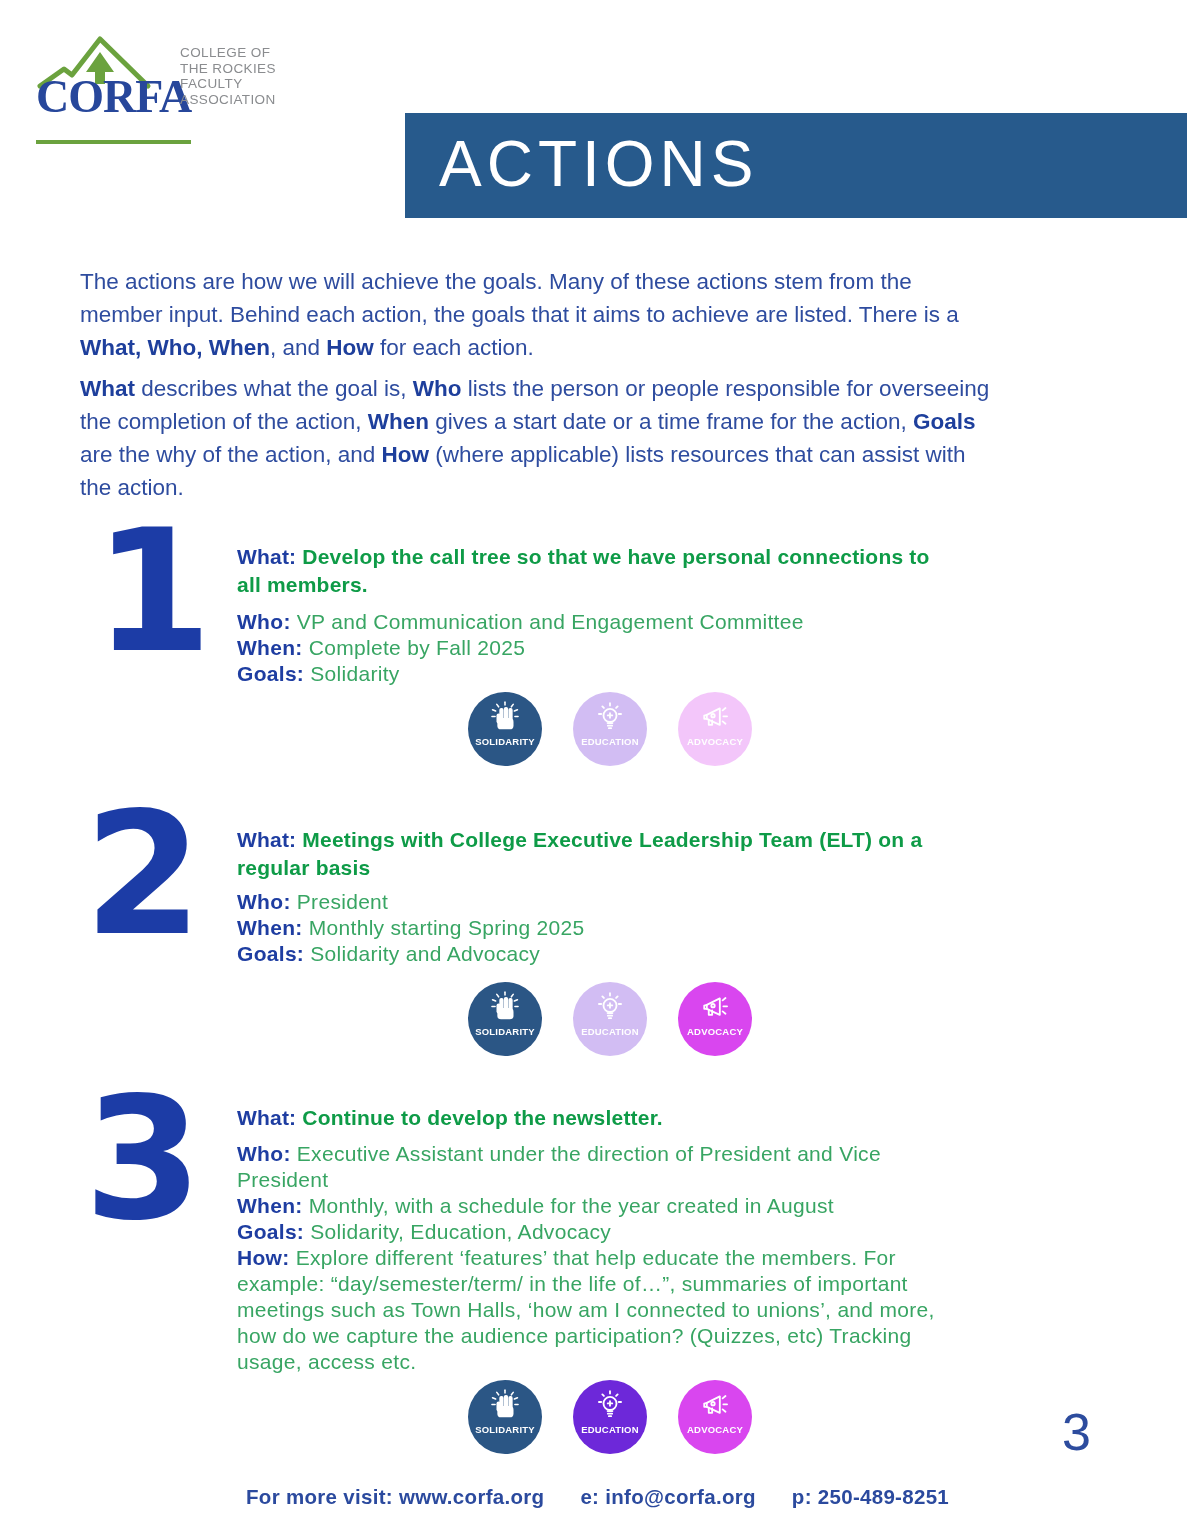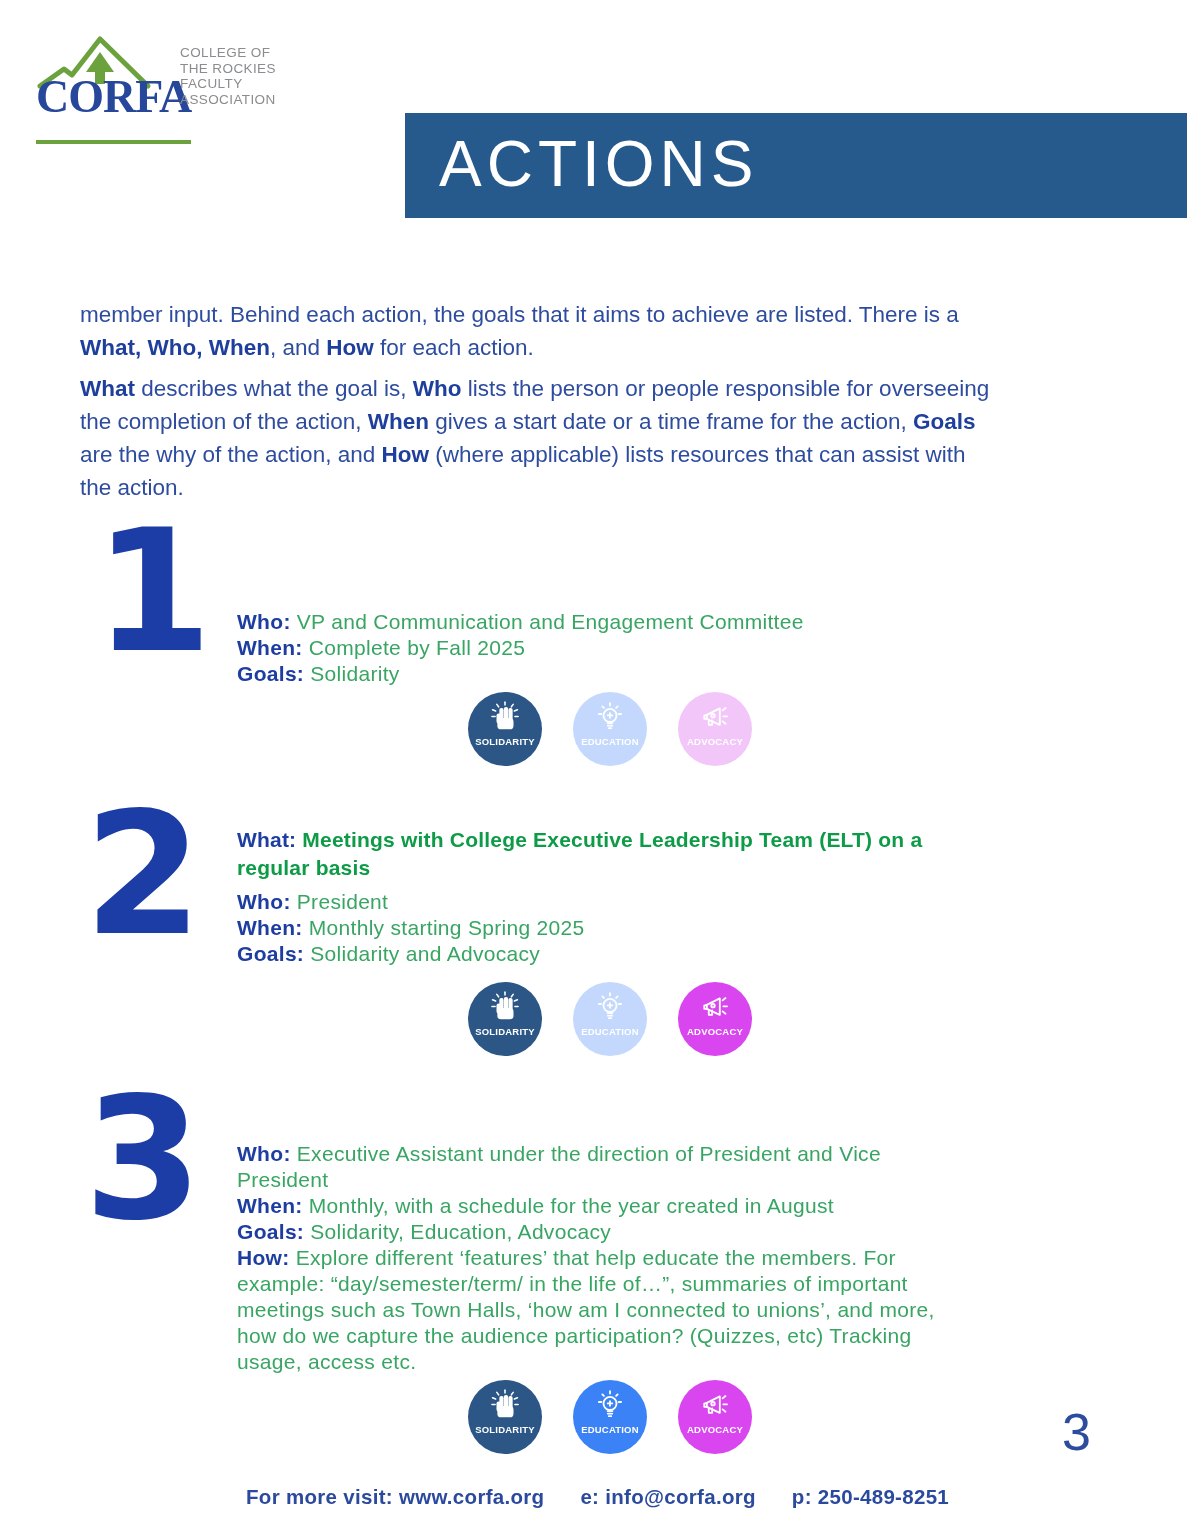--- a/index.html
+++ b/index.html
@@ -37,21 +37,21 @@
   .r1{top:609px;} .r2{top:889px;} .r3{top:1141px;}
   .nb{color:#1e3da1;font-weight:700;}
   .g{color:#38a563;font-weight:400;}
   .gb{color:#0e9b47;font-weight:700;}
 
   
   .badge-row{position:absolute;left:468px;display:flex;gap:31px;}
   .br1{top:692px;} .br2{top:982px;} .br3{top:1380px;}
   .badge{width:74px;height:74px;border-radius:50%;display:flex;flex-direction:column;
          align-items:center;color:#fff;}
-  .b-sol{background:#2b5685;} .b-edu{background:#3b82f6;text-align:center;} .b-adv{background:#d946ef;}
+  .b-sol{background:#2b5685;} .b-edu{background:#6d28d9;text-align:center;} .b-adv{background:#d946ef;}
   .badge.inactive{opacity:.3;}
   .bicon{width:34px;height:34px;margin-top:9px;}
   .blabel{font-size:9.5px;font-weight:700;letter-spacing:.2px;margin-top:1px;}
 
   
   .pagenum{position:absolute;left:1062px;top:1402px;font-size:52px;font-weight:400;color:#2d4c9e;}
   .footer{position:absolute;left:246px;top:1485px;font-size:20.5px;color:#2b4a9e;letter-spacing:.3px;font-weight:bold;}
   .footer span{margin-right:30px;}
   .defs{position:absolute;width:0;height:0;overflow:hidden;}
 </style>
@@ -115,24 +115,25 @@
       <div>THE ROCKIES</div>
       <div>FACULTY</div>
       <div>ASSOCIATION</div>
     </div>
   </div>
 
   <div class="banner">
     <div class="banner-title">ACTIONS</div>
   </div>
 
-  <div class="intro p1"><br><span>member input. Behind each action, the goals that it aims to achieve are listed. There is a</span><br><span class="b">What, Who, When</span><span>, and </span><span class="b">How</span><span> for each action.</span></div>
+  <div class="intro p1"><span>The actions are how we will achieve the goals. Many of these actions stem from the</span><br><span>member input. Behind each action, the goals that it aims to achieve are listed. There is a</span><br><span class="b">What, Who, When</span><span>, and </span><span class="b">How</span><span> for each action.</span></div>
   <div class="intro p2"><span> </span><span class="b">What</span><span> describes what the goal is, </span><span class="b">Who</span><span> lists the person or people responsible for overseeing</span><br><span>the completion of the action, </span><span class="b">When</span><span> gives a start date or a time frame for the action, </span><span class="b">Goals</span><br><span>are the why of the action, and </span><span class="b">How</span><span> (where applicable) lists resources that can assist with</span><br><span>the action.</span></div>
 
   <div class="num n1">1</div>
+  <div class="what w1"><span class="nb">What:</span><span class="gb"> Develop the call tree so that we have personal connections to</span><br><span class="gb">all members.</span></div>
   <div class="rows r1"><span class="nb">Who:</span><span class="g"> VP and Communication and Engagement Committee</span><br><span class="nb">When:</span><span class="g"> Complete by Fall 2025</span><br><span class="nb">Goals:</span><span class="g"> Solidarity</span></div>
   <div class="badge-row br1">
     <div class="badge b-sol">
       <svg class="bicon">
           <use href="#i-fist"></use>
         </svg>
       <div class="blabel">SOLIDARITY</div>
     </div>
     <div class="badge b-edu inactive">
       <svg class="bicon">
@@ -166,20 +167,21 @@
     </div>
     <div class="badge b-adv">
       <svg class="bicon">
           <use href="#i-mega"></use>
         </svg>
       <div class="blabel">ADVOCACY</div>
     </div>
   </div>
 
   <div class="num n3">3</div>
+  <div class="what w3"><span class="nb">What:</span><span class="gb"> Continue to develop the newsletter.</span></div>
   <div class="rows r3"><span class="nb">Who:</span><span class="g"> Executive Assistant under the direction of President and Vice</span><br><span class="g">President</span><br><span class="nb">When:</span><span class="g"> Monthly, with a schedule for the year created in August</span><br><span class="nb">Goals:</span><span class="g"> Solidarity, Education, Advocacy</span><br><span class="nb">How:</span><span class="g"> Explore different ‘features’ that help educate the members. For</span><br><span class="g">example: “day/semester/term/ in the life of…”, summaries of important</span><br><span class="g">meetings such as Town Halls, ‘how am I connected to unions’, and more,</span><br><span class="g">how do we capture the audience participation? (Quizzes, etc) Tracking</span><br><span class="g">usage, access etc.</span></div>
   <div class="badge-row br3">
     <div class="badge b-sol">
       <svg class="bicon">
           <use href="#i-fist"></use>
         </svg>
       <div class="blabel">SOLIDARITY</div>
     </div>
     <div class="badge b-edu">
       <svg class="bicon">

